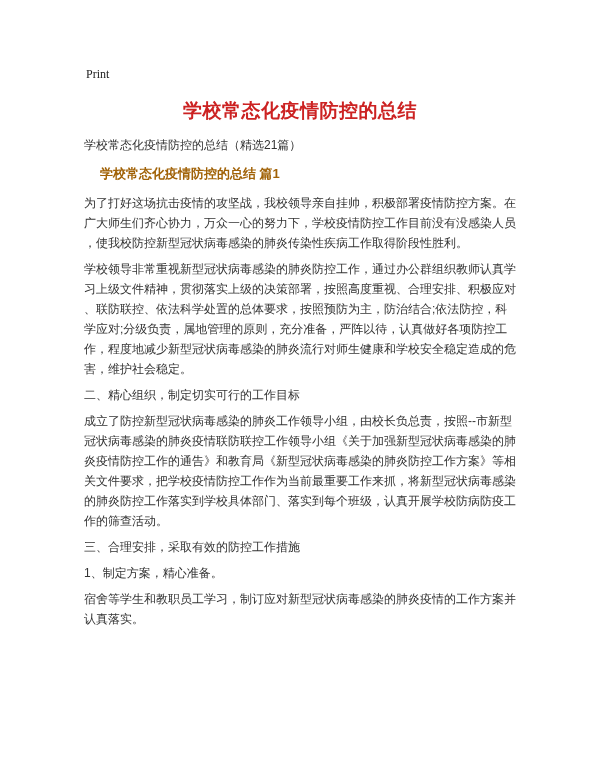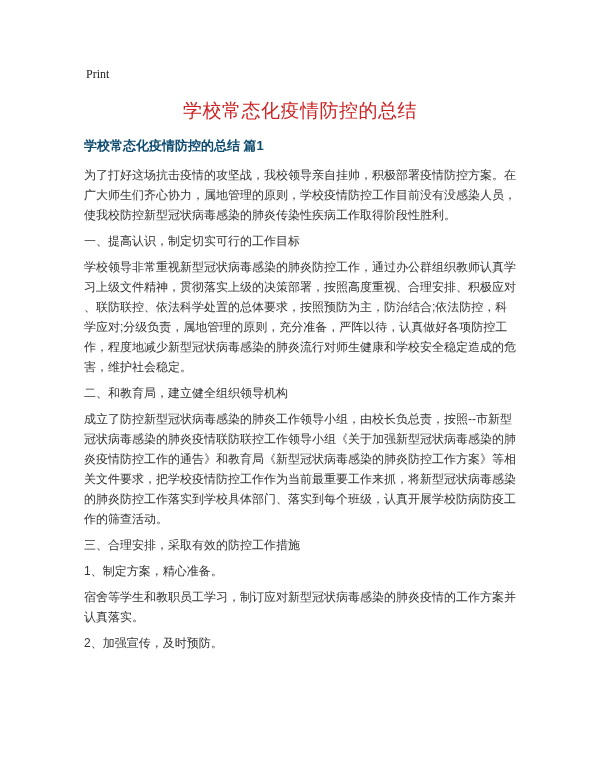--- a/index.html
+++ b/index.html
@@ -25,73 +25,72 @@
     font-family: "Liberation Serif", serif;
     font-size: 12px;
     line-height: 14px;
     color: #222222;
     margin: 0 0 18px 2px;
     display: inline-block;
   }
   h1.doc-title {
     font-size: 19px;
     line-height: 24px;
-    font-weight: normal;
+    font-weight: bold;
     color: #cc2222;
     text-align: center;
     margin: 0 0 14px 0;
     letter-spacing: 0.5px;
   }
   .subtitle {
     font-size: 12px;
     line-height: 17px;
     color: #333333;
     margin: 0 0 11px 0;
   }
   h2.part-heading {
     font-size: 13px;
     line-height: 18px;
     font-weight: bold;
-    color: #0c4a6e;
-    margin: 0 0 10px 0;
+    color: #a16207;
+    margin: 0 0 10px 16px;
   }
   p.block {
     font-size: 12px;
     line-height: 20px;
     color: #333333;
     margin: 0 0 6px 0;
     word-break: break-all;
     line-break: anywhere;
     text-align: left;
   }
 </style>
 </head>
 <body>
 
 <div class="page">
 
   <span class="print-link">Print</span>
 
   <h1 class="doc-title">学校常态化疫情防控的总结</h1>
 
+  <div class="subtitle">学校常态化疫情防控的总结（精选21篇）</div>
 
   <h2 class="part-heading">学校常态化疫情防控的总结 篇1</h2>
 
-  <p class="block">为了打好这场抗击疫情的攻坚战，我校领导亲自挂帅，积极部署疫情防控方案。在广大师生们齐心协力，属地管理的原则，学校疫情防控工作目前没有没感染人员，使我校防控新型冠状病毒感染的肺炎传染性疾病工作取得阶段性胜利。</p>
+  <p class="block">为了打好这场抗击疫情的攻坚战，我校领导亲自挂帅，积极部署疫情防控方案。在广大师生们齐心协力，万众一心的努力下，学校疫情防控工作目前没有没感染人员，使我校防控新型冠状病毒感染的肺炎传染性疾病工作取得阶段性胜利。</p>
 
-  <p class="block">一、提高认识，制定切实可行的工作目标</p>
 
   <p class="block">学校领导非常重视新型冠状病毒感染的肺炎防控工作，通过办公群组织教师认真学习上级文件精神，贯彻落实上级的决策部署，按照高度重视、合理安排、积极应对、联防联控、依法科学处置的总体要求，按照预防为主，防治结合;依法防控，科学应对;分级负责，属地管理的原则，充分准备，严阵以待，认真做好各项防控工作，程度地减少新型冠状病毒感染的肺炎流行对师生健康和学校安全稳定造成的危害，维护社会稳定。</p>
 
-  <p class="block">二、和教育局，建立健全组织领导机构</p>
+  <p class="block">二、精心组织，制定切实可行的工作目标</p>
 
   <p class="block">成立了防控新型冠状病毒感染的肺炎工作领导小组，由校长负总责，按照--市新型冠状病毒感染的肺炎疫情联防联控工作领导小组《关于加强新型冠状病毒感染的肺炎疫情防控工作的通告》和教育局《新型冠状病毒感染的肺炎防控工作方案》等相关文件要求，把学校疫情防控工作作为当前最重要工作来抓，将新型冠状病毒感染的肺炎防控工作落实到学校具体部门、落实到每个班级，认真开展学校防病防疫工作的筛查活动。</p>
 
   <p class="block">三、合理安排，采取有效的防控工作措施</p>
 
   <p class="block">1、制定方案，精心准备。</p>
 
   <p class="block">宿舍等学生和教职员工学习，制订应对新型冠状病毒感染的肺炎疫情的工作方案并认真落实。</p>
 
-  <p class="block">2、加强宣传，及时预防。</p>
 
 
 </div>
 
 </body></html>

